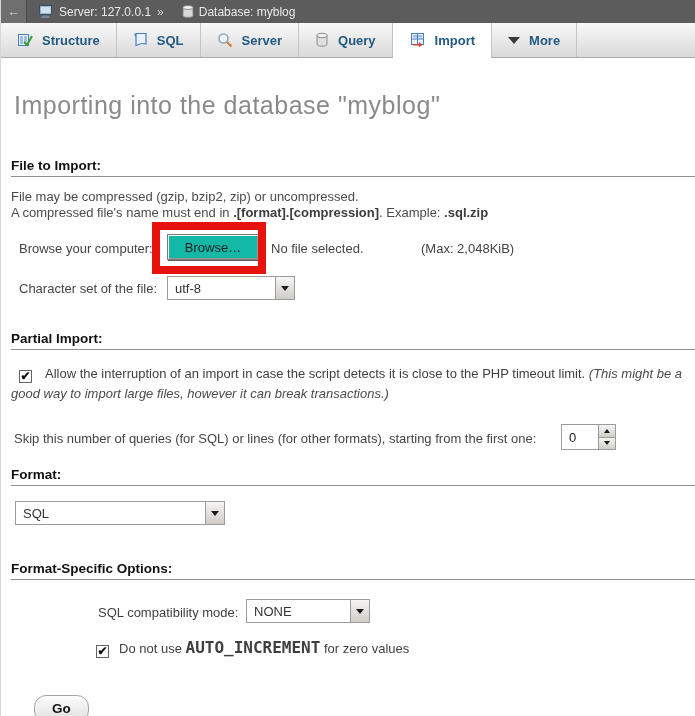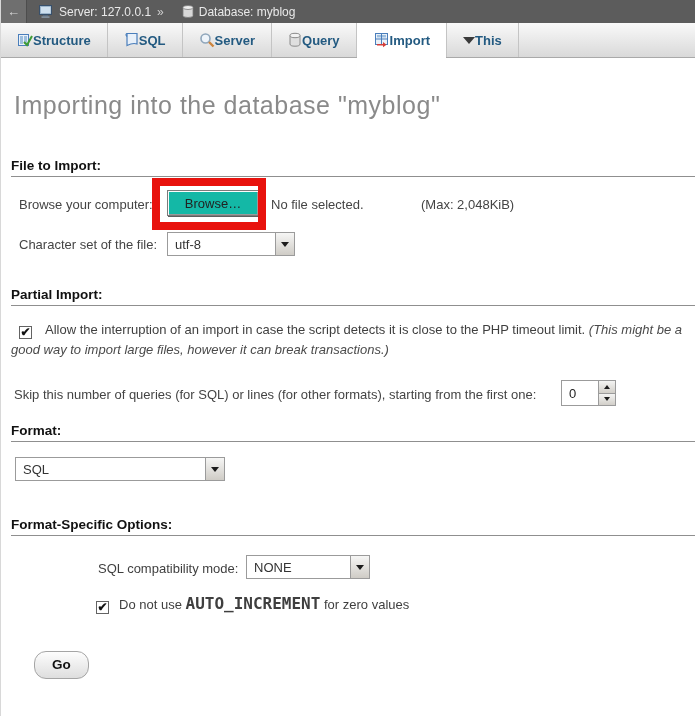--- a/index.html
+++ b/index.html
@@ -21,21 +21,21 @@
   }
   .crumb .ic { margin:0 5px 0 12px; display:flex; align-items:center; }
   .crumb .sep { margin:0 6px; color:#cfcfcf; }
   
   .tabs {
     height:35px; display:flex; align-items:stretch;
     background:linear-gradient(#f9f9f9,#d9d9d9);
     border-bottom:1px solid #a9a9a9;
   }
   .tab {
-    display:flex; align-items:center; padding:0 16px;
+    display:flex; align-items:center; gap:9px; padding:0 16px;
     border-right:1px solid #c4c4c4; cursor:pointer; position:relative;
   }
   .tab .lbl { color:#235a81; font-weight:bold; font-size:13px; }
   .tab.active { background:#fff; }
   .tab.active::after {
     content:''; position:absolute; left:0; right:0; bottom:-1px; height:1px; background:#fff;
   }
   .tri-down-dark {
     width:0; height:0; border-left:6px solid transparent; border-right:6px solid transparent;
     border-top:7px solid #3a3a3a;
@@ -206,31 +206,35 @@
         <rect x="4" y="3" width="9" height="2.4" fill="#9dbede"></rect>
         <line x1="2.5" y1="7" x2="14.5" y2="7" stroke="#4a7ebb"></line>
         <line x1="8.5" y1="2" x2="8.5" y2="12" stroke="#4a7ebb"></line>
         <path d="M4 13.2 L10 13.2 L10 11.2 L13.5 14 L10 16.5 L10 14.6 L4 14.6 Z" fill="#d43f3a" transform="translate(0,-1.2)"></path>
       </svg>
     </span>
     <span class="lbl">Import</span>
   </div>
   <div class="tab">
     <span class="tri-down-dark"></span>
-    <span class="lbl">This</span>
+    <span class="lbl">More</span>
   </div>
 </div>
 
 <div class="content">
 
   <h1 class="page-title">Importing into the database "myblog"</h1>
 
   
   <div class="section-heading sec-file">File to Import:</div>
 
+  <div class="para">
+    <span>File may be compressed (gzip, bzip2, zip) or uncompressed.</span><br>
+    <span>A compressed file's name must end in </span><b>.[format].[compression]</b><span>. Example: </span><b>.sql.zip</b>
+  </div>
 
   <div class="row-browse">
     <span class="lab">Browse your computer:</span>
     <button class="btn-browse">Browse…</button>
     <span class="nofile">No file selected.</span>
     <span class="max">(Max: 2,048KiB)</span>
     <div class="red-highlight"></div>
   </div>
 
   <div class="row-charset">

